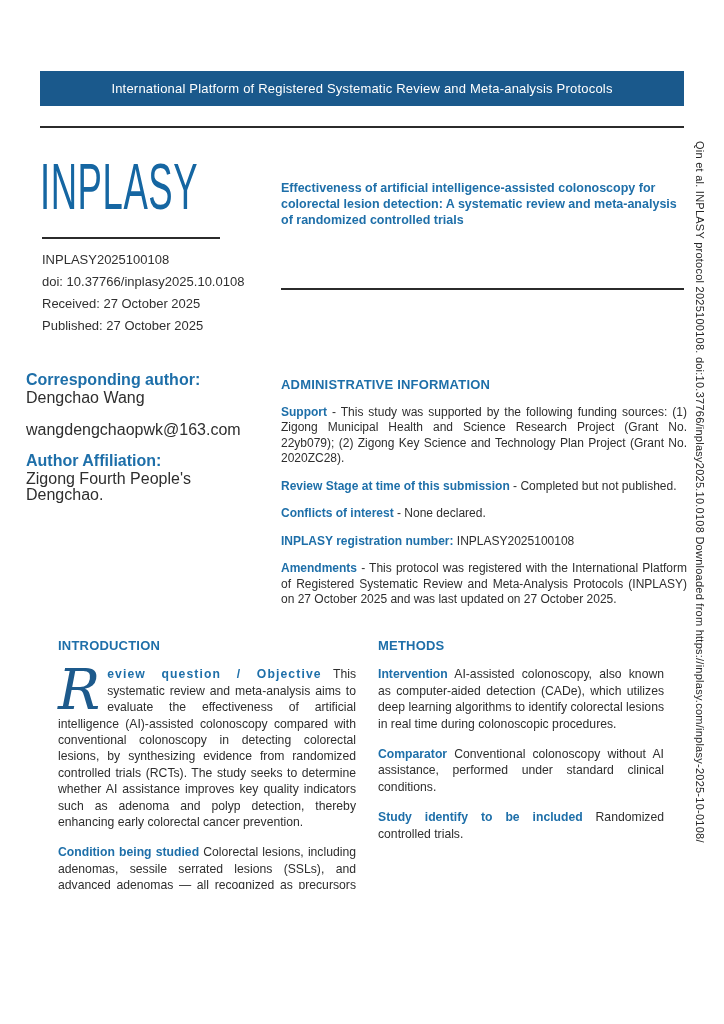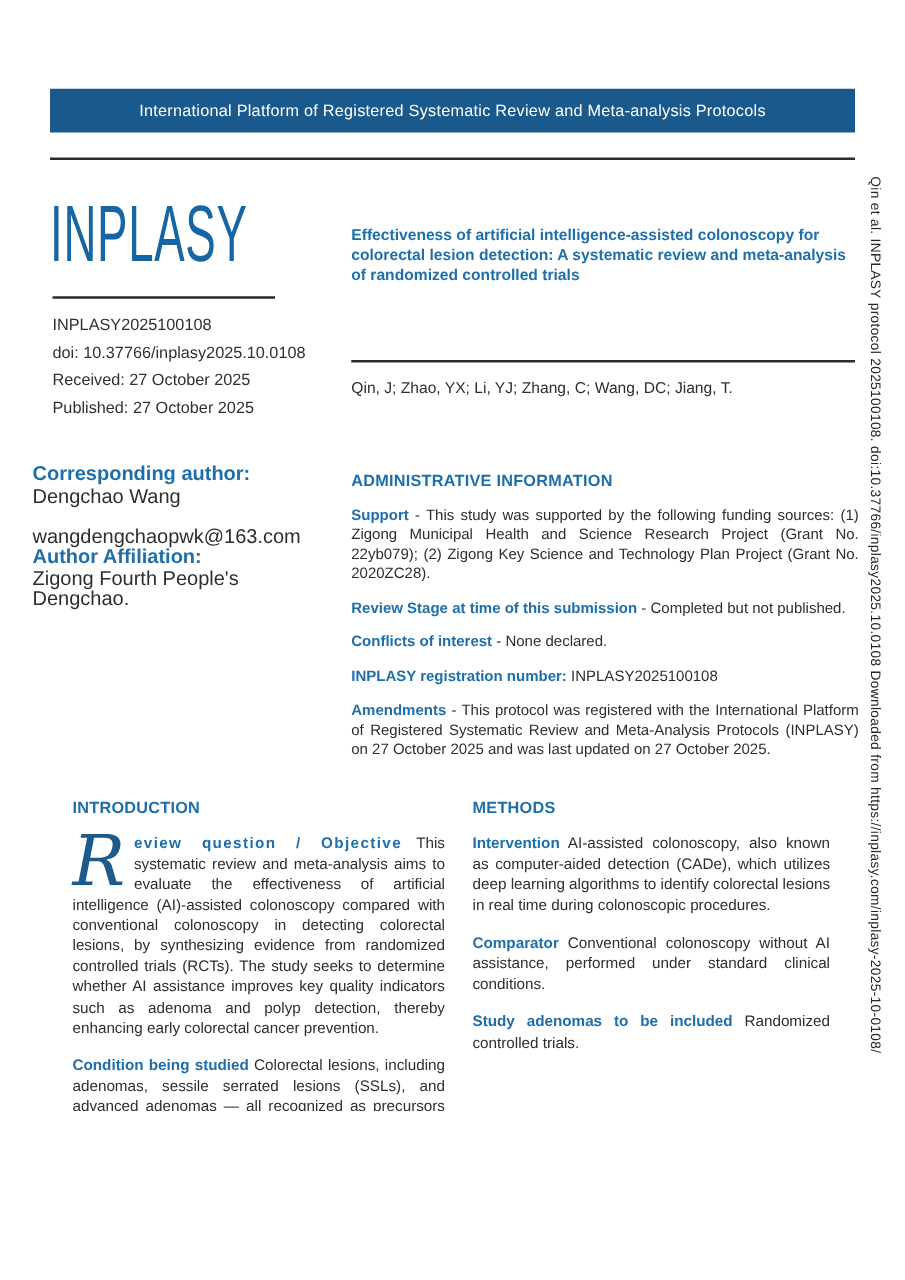--- a/index.html
+++ b/index.html
@@ -31,21 +31,21 @@
   .title {
     position:absolute; left:281px; top:180px; width:402px;
     font-size:12.5px; font-weight:bold; color:var(--accent-blue,#1e6fa9);
     line-height:16px; text-align:left;
   }
   .authors { position:absolute; left:281px; top:303px; width:403px; font-size:12.5px; color:#2e2e2e; }
   .contact { position:absolute; left:26px; top:372px; width:236px; font-size:16px; line-height:16px; }
   .contact .lbl { color:var(--accent-blue,#1e6fa9); font-weight:bold; }
   .contact .gap-sm { margin-bottom:2px; }
   .contact .gap-lg { margin-bottom:16px; }
-  .contact .gap-md { }
+  .contact .gap-md { margin-bottom:15px; }
   .admin { position:absolute; left:281px; top:362px; width:406px; font-size:12px; line-height:15.5px;margin-top:15px; }
   .sechead {
     color:var(--accent-blue,#1e6fa9); font-weight:bold; font-size:13px;
     letter-spacing:0.2px; margin:0 0 12px 0;
   }
   .jp { text-align:justify; margin:0 0 12px 0; }
   .lead { color:var(--accent-blue,#1e6fa9); font-weight:bold; }
   .col-left  { position:absolute; left:58px;  top:638px; width:298px; font-size:12.2px; line-height:16.4px; }
   .col-right { position:absolute; left:378px; top:638px; width:286px; font-size:12.2px; line-height:16.4px; }
   .col-left .jp, .col-right .jp { margin-bottom:14px; }
@@ -83,21 +83,20 @@
 
   <div class="meta">
     <div>INPLASY2025100108</div>
     <div>doi: 10.37766/inplasy2025.10.0108</div>
     <div>Received: 27 October 2025</div>
     <div class="pub">Published: 27 October 2025</div>
   </div>
 
   <div class="title">Effectiveness of artificial intelligence-assisted colonoscopy for colorectal lesion detection: A systematic review and meta-analysis of randomized controlled trials</div>
   <div class="rule" id="authors-rule"></div>
-  <div class="authors">Qin, J; Zhao, YX; Li, YJ; Zhang, C; Wang, DC; Jiang, T.</div>
 
   <div class="contact">
     <div class="lbl gap-sm">Corresponding author:</div>
     <div class="gap-lg">Dengchao Wang</div>
     <div class="gap-md">wangdengchaopwk@163.com</div>
     <div class="lbl gap-sm">Author Affiliation:</div>
     <div>Zigong Fourth People's Dengchao.</div>
   </div>
 
   <div class="admin">
@@ -112,21 +111,21 @@
   <div class="col-left">
     <div class="sechead">INTRODUCTION</div>
     <p class="jp"><span class="dropcap">R</span><span class="lead rq-lead">eview question / Objective</span><span> This systematic review and meta-analysis aims to evaluate the effectiveness of artificial intelligence (AI)-assisted colonoscopy compared with conventional colonoscopy in detecting colorectal lesions, by synthesizing evidence from randomized controlled trials (RCTs). The study seeks to determine whether AI assistance improves key quality indicators such as adenoma and polyp detection, thereby enhancing early colorectal cancer prevention.</span></p>
     <p class="jp"><span class="lead">Condition being studied</span><span> Colorectal lesions, including adenomas, sessile serrated lesions (SSLs), and advanced adenomas — all recognized as precursors of colorectal cancer (CRC).</span></p>
   </div>
 
   <div class="col-right">
     <div class="sechead">METHODS</div>
     <p class="jp"><span class="lead">Intervention</span><span> AI-assisted colonoscopy, also known as computer-aided detection (CADe), which utilizes deep learning algorithms to identify colorectal lesions in real time during colonoscopic procedures.</span></p>
     <p class="jp"><span class="lead">Comparator</span><span> Conventional colonoscopy without AI assistance, performed under standard clinical conditions.</span></p>
-    <p class="jp"><span class="lead">Study adenomas to be included</span><span> Randomized controlled trials.</span></p>
+    <p class="jp"><span class="lead">Study identify to be included</span><span> Randomized controlled trials.</span></p>
   </div>
 
   <div class="rule" id="footer-rule"></div>
   <div class="footer-brand">INPLASY</div>
   <div class="footer-cite">Qin et al. INPLASY protocol 2025100108. doi:10.37766/inplasy2025.10.0108</div>
   <div class="footer-page">1</div>
   <div class="bottom-bar"></div>
 
   <div class="side-text">Qin et al. INPLASY protocol 2025100108. doi:10.37766/inplasy2025.10.0108 Downloaded from https://inplasy.com/inplasy-2025-10-0108/</div>
 

